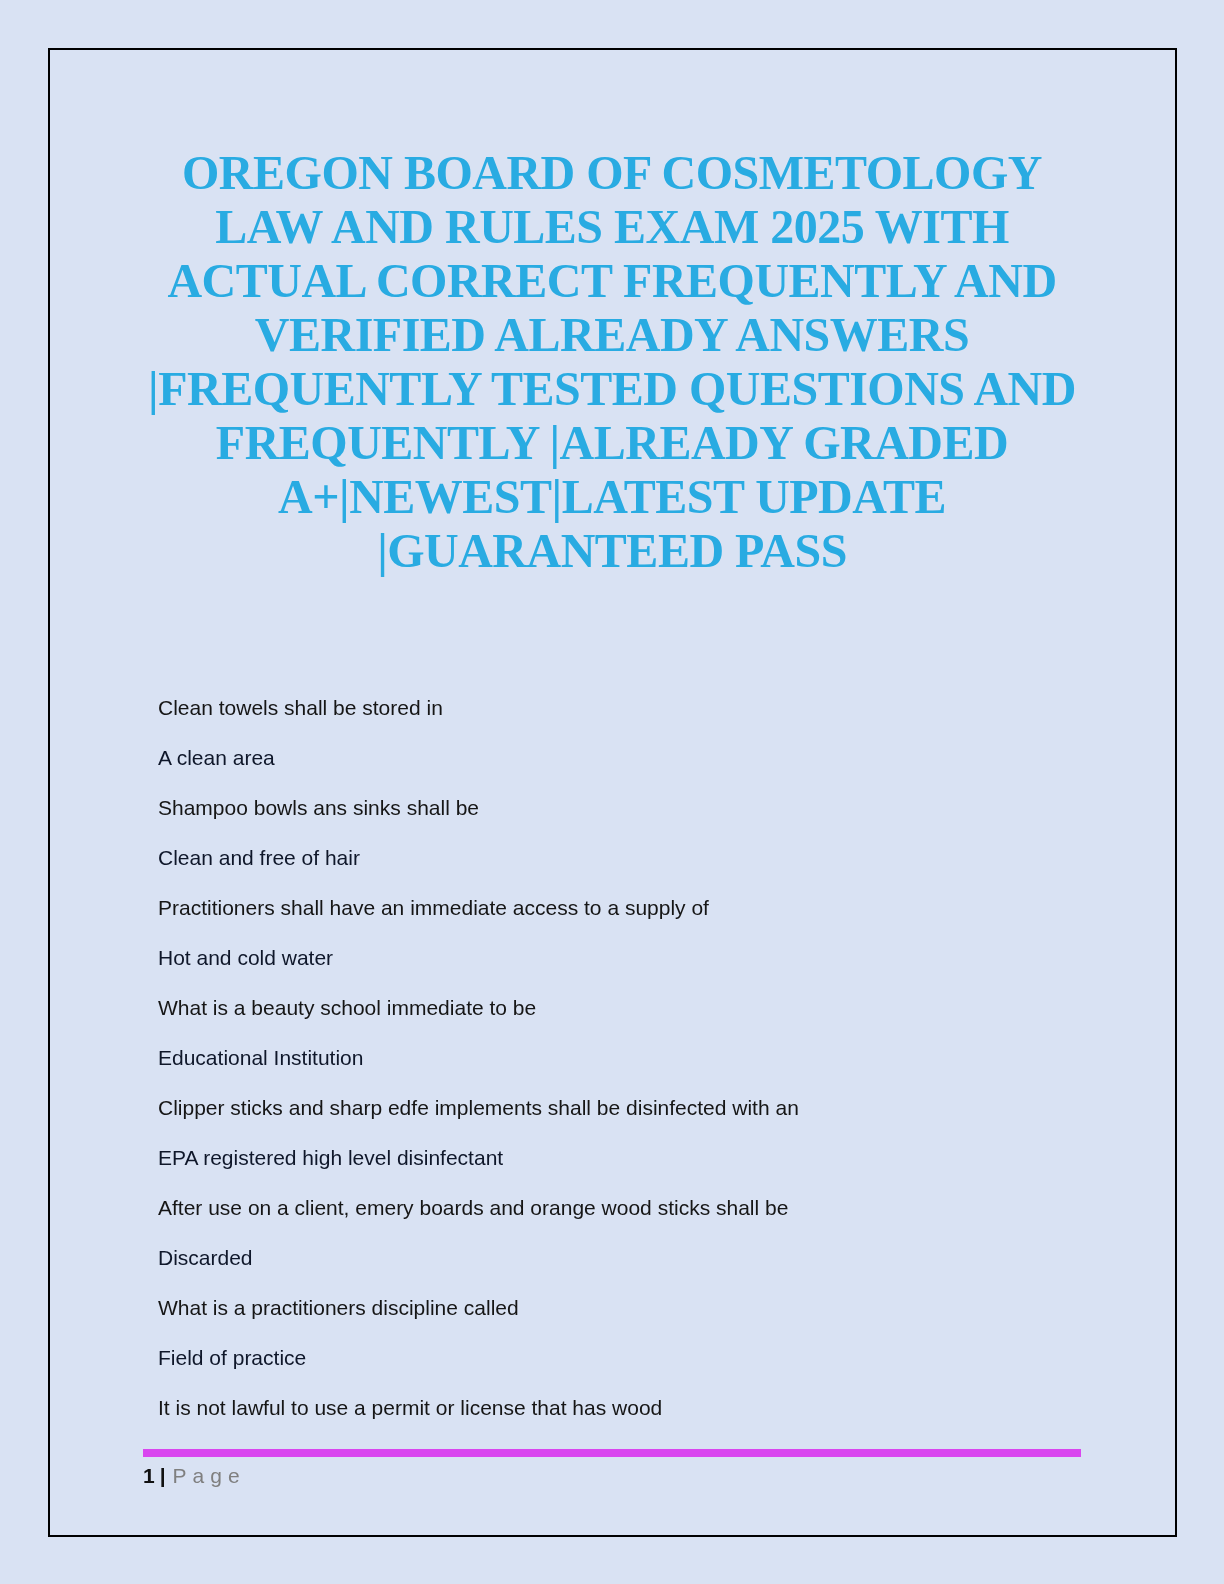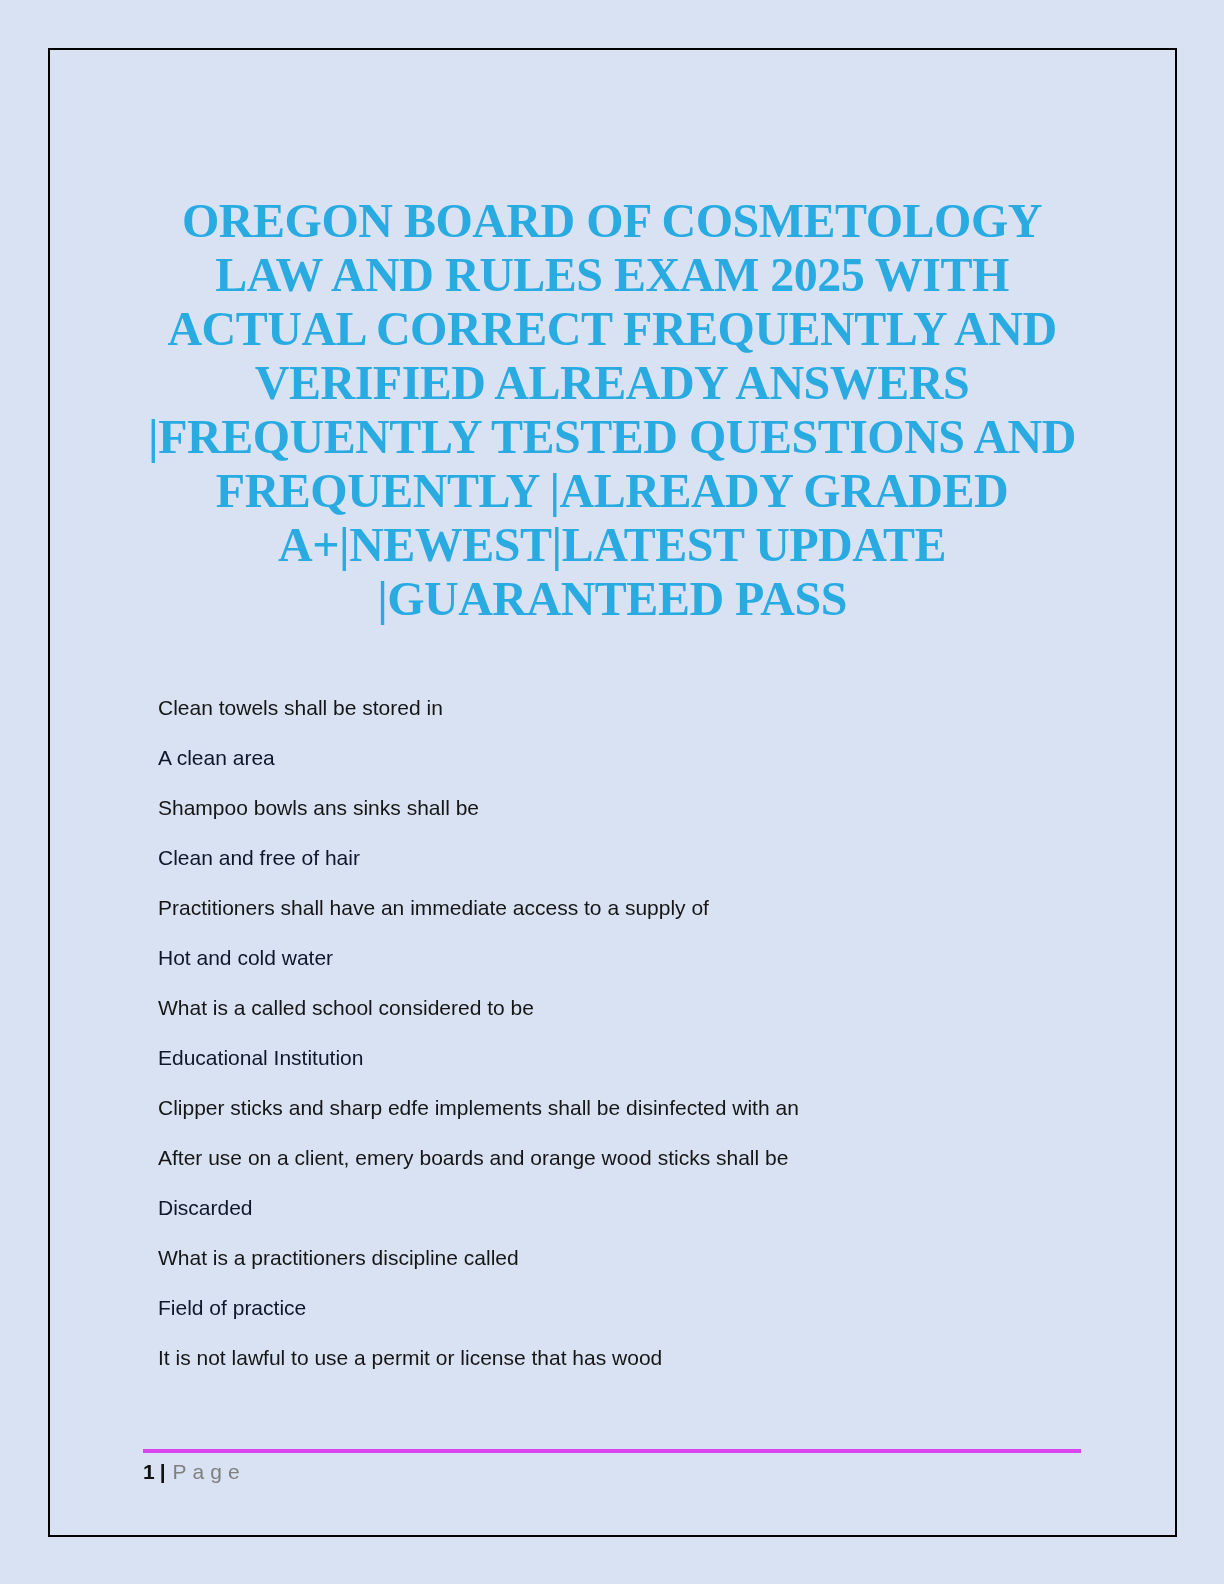--- a/index.html
+++ b/index.html
@@ -29,21 +29,20 @@
     left: 143px;
     top: 146px;
     width: 938px;
     text-align: center;
     font-family: "Liberation Serif", serif;
     font-weight: bold;
     font-size: 48px;
     line-height: 54px;
     letter-spacing: -0.5px;
     color: #29abe2;
-    margin-top: 48px;
   }
   .doc-title .title-line {
     white-space: nowrap;
   }
   .qa-content {
     position: absolute;
     left: 158px;
     top: 694px;
     width: 938px;
     font-size: 21px;
@@ -55,21 +54,21 @@
     white-space: nowrap;
   }
   .qa-content p.answer {
     color: #0f172a;
   }
   .page-footer {
     position: absolute;
     left: 143px;
     top: 1449px;
     width: 938px;
-    border-top: 4px solid #d946ef;
+    border-top: 8px solid #d946ef;
     padding-top: 7px;
     font-size: 21px;
     color: #161616;
   }
   .page-footer .page-num {
     font-weight: bold;
     color: #111;
   }
   .page-footer .sep {
     font-weight: bold;
@@ -97,23 +96,24 @@
   <div class="title-line">|GUARANTEED PASS</div>
 </div>
 
 <div class="qa-content">
   <p class="question">Clean towels shall be stored in</p>
   <p class="answer">A clean area</p>
   <p class="question">Shampoo bowls ans sinks shall be</p>
   <p class="answer">Clean and free of hair</p>
   <p class="question">Practitioners shall have an immediate access to a supply of</p>
   <p class="answer">Hot and cold water</p>
-  <p class="question">What is a called school considered to be</p>
+  <p class="question">What is a beauty school immediate to be</p>
   <p class="answer">Educational Institution</p>
   <p class="question">Clipper sticks and sharp edfe implements shall be disinfected with an</p>
+  <p class="answer">EPA registered high level disinfectant</p>
   <p class="question">After use on a client, emery boards and orange wood sticks shall be</p>
   <p class="answer">Discarded</p>
   <p class="question">What is a practitioners discipline called</p>
   <p class="answer">Field of practice</p>
   <p class="question">It is not lawful to use a permit or license that has wood</p>
 </div>
 
 <div class="page-footer">
   <span class="page-num">1</span><span class="sep">|</span><span class="page-label">Page</span>
 </div>

